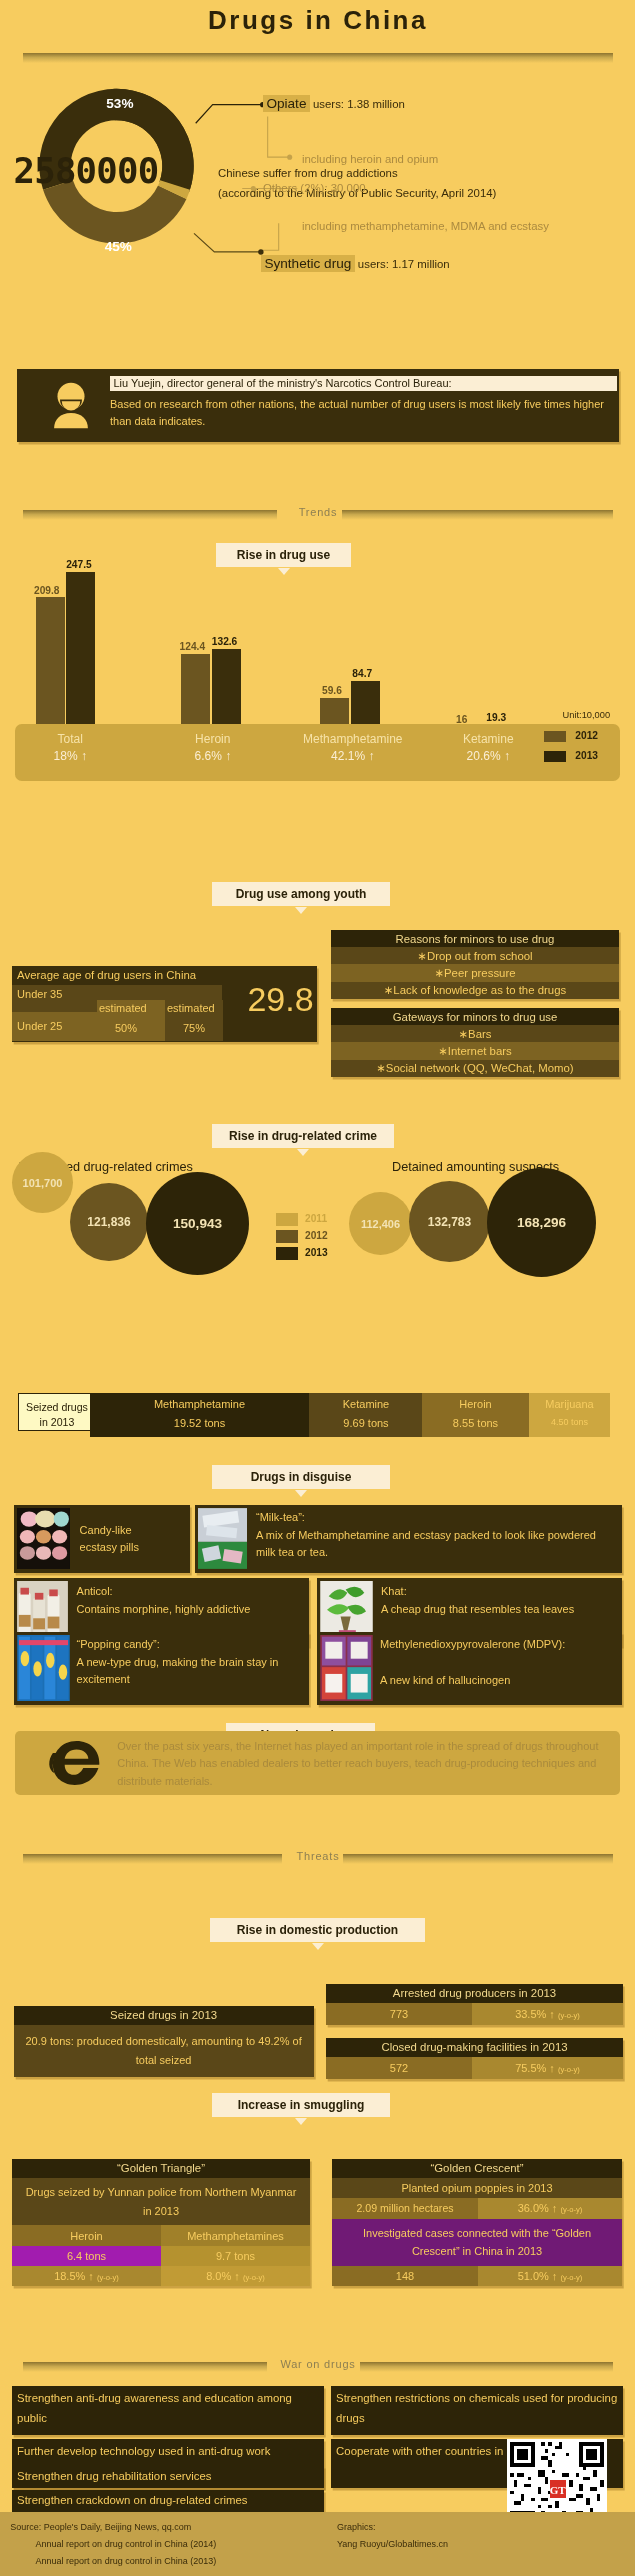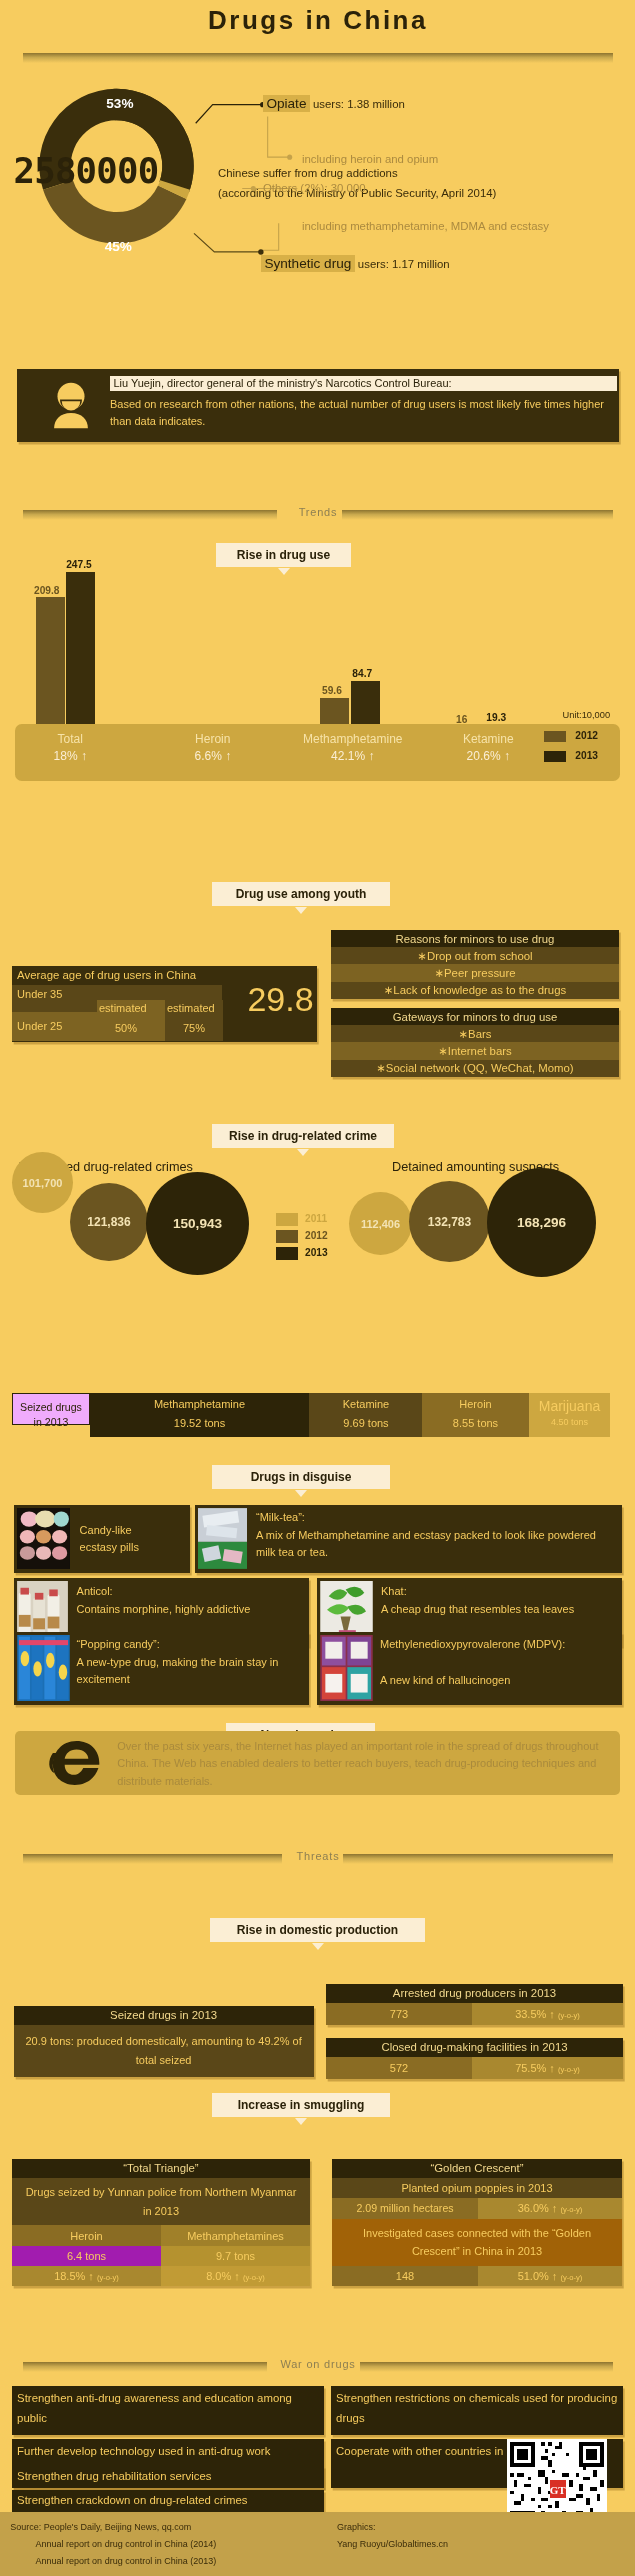--- a/index.html
+++ b/index.html
@@ -108,22 +108,22 @@
   .c11{ background:#cda740; color:#f3e3b4; }
   .c12{ background:#6b5520; color:#f3e3b4; }
   .c13{ background:#2d2408; color:#f3e3b4; }
   .sec-sub{ position:absolute; font-size:12.7px; color:#2b2209; }
 
   
   #seized-row{ left:12px; top:1393px; width:599px; height:44px; }
   #seized-row .cell{ position:absolute; top:0; height:44px; color:#f7cc5f; }
   #seized-row .cname{ position:absolute; top:5.1px; width:100%; text-align:center; font-size:11px;}
   #seized-row .cval{ position:absolute; top:24px; width:100%; text-align:center; font-size:11px;}
-  #seized-label{ position:absolute; left:0; top:0; width:78px; height:32px;
-     background:#f0abfc; border:1.7px solid #2d2408; box-sizing:border-box; }
+  #seized-label{ position:absolute; left:6px; top:0; width:78px; height:38px;
+     background:#fef9c3; border:1.7px solid #2d2408; box-sizing:border-box; }
   #seized-label div{ text-align:center; font-size:10.6px; color:#2b2209; }
 
   
   .dcard{ position:absolute; background:#3a2e0c; box-shadow:1.7px 2.5px 0 rgba(150,110,30,.45); }
   .dcard .thumb{ position:absolute; left:3.4px; top:3.4px; overflow:hidden; }
   .dcard .dtxt{ position:absolute; color:#f7cc5f; font-size:11px; line-height:1.55; }
 
   
   #ie-box{ left:15.3px; top:1731px; width:605px; height:64px; background:#cda740; border-radius:5.1px;}
   #ie-text{ position:absolute; left:102px; top:6.8px; width:492px; font-size:11px; color:#a98a3c; line-height:1.6;}
@@ -226,20 +226,26 @@
 
 <div class="abs" id="barchart">
 
   <div class="bar-col" style="left:20.4px; width:64px; height:178px;">
     <div class="bar y12" style="left:0;   height:141px;"></div>
     <div class="bar y13" style="left:30.5px; height:166px;"></div>
     <div class="bval d" style="left:-1.7px; bottom:142px;">209.8</div>
     <div class="bval" style="left:30.5px; bottom:168px;">247.5</div>
   </div>
 
+  <div class="bar-col" style="left:166px; width:64px; height:178px;">
+    <div class="bar y12" style="left:0;   height:84px;"></div>
+    <div class="bar y13" style="left:30.5px; height:89px;"></div>
+    <div class="bval d" style="left:-1.7px; bottom:86px;">124.4</div>
+    <div class="bval" style="left:30.5px; bottom:91px;">132.6</div>
+  </div>
 
   <div class="bar-col" style="left:305px; width:64px; height:178px;">
     <div class="bar y12" style="left:0;   height:40px;"></div>
     <div class="bar y13" style="left:30.5px; height:57px;"></div>
     <div class="bval d" style="left:1.7px; bottom:42px;">59.6</div>
     <div class="bval" style="left:32px; bottom:59px;">84.7</div>
   </div>
 
   <div class="bar-col" style="left:439px; width:64px; height:178px;">
     <div class="bar y12" style="left:0;   height:11px;"></div>
@@ -351,21 +357,21 @@
   </div>
   <div class="cell" style="left:297px; width:114px; background:#5a4718;">
     <div class="cname">Ketamine</div>
     <div class="cval">9.69 tons</div>
   </div>
   <div class="cell" style="left:410px; width:107px; background:#8a6c23;">
     <div class="cname">Heroin</div>
     <div class="cval">8.55 tons</div>
   </div>
   <div class="cell" style="left:517px; width:81px; background:#cda740;">
-    <div class="cname" style="font-size:14px;">Marijuana</div>
+    <div class="cname" style="font-size:11px;">Marijuana</div>
     <div class="cval" style="font-size:9px;">4.50 tons</div>
   </div>
 </div>
 
 <div class="abs tab" style="left:212px; top:1465px; width:178px;">
   <span>Drugs in disguise</span>
 </div>
 
 <div class="dcard" style="left:13.6px; top:1505px; width:176px; height:68px;">
   <div class="thumb" style="width:53px; height:61px; background:#111;">
@@ -524,21 +530,21 @@
       <span style="font-size:7.6px;">(y-o-y)</span>
     </div>
   </div>
 </div>
 
 <div class="abs tab" style="left:212px; top:2093px; width:178px;">
   <span>Increase in smuggling</span>
 </div>
 
 <div class="tbox" style="left:12px; top:2159px; width:298px;">
-  <div class="thd">“Total Triangle”</div>
+  <div class="thd">“Golden Triangle”</div>
   <div class="trow" style="background:#5a4718; padding:5.1px 12px; line-height:1.7;">Drugs seized by Yunnan police from Northern Myanmar in 2013</div>
   <div style="display:flex;">
     <div class="trow" style="background:#8a6c23; flex:1; padding:4.2px 0;">Heroin</div>
     <div class="trow" style="background:#a08029; flex:1; padding:4.2px 0;">Methamphetamines</div>
   </div>
   <div style="display:flex;">
     <div class="trow" style="background:#a21caf; flex:1; padding:4.2px 0;">6.4 tons</div>
     <div class="trow" style="background:#b5922f; flex:1; padding:4.2px 0;">9.7 tons</div>
   </div>
   <div style="display:flex;">
@@ -556,21 +562,21 @@
 <div class="tbox" style="left:332px; top:2159px; width:290px;">
   <div class="thd">“Golden Crescent”</div>
   <div class="trow" style="background:#5a4718; padding:4.2px 0;">Planted opium poppies in 2013</div>
   <div style="display:flex;">
     <div class="trow" style="background:#8a6c23; flex:0 0 146px; padding:4.2px 0; font-size:10.6px;">2.09 million hectares</div>
     <div class="trow" style="background:#a9882f; flex:1; padding:4.2px 0;">
       <span>36.0% ↑</span>
       <span style="font-size:7.6px;">(y-o-y)</span>
     </div>
   </div>
-  <div class="trow" style="background:#a16207; padding:5.1px 10.2px; line-height:1.7;">Investigated cases connected with the “Golden Crescent” in China in 2013</div>
+  <div class="trow" style="background:#701a75; padding:5.1px 10.2px; line-height:1.7;">Investigated cases connected with the “Golden Crescent” in China in 2013</div>
   <div style="display:flex;">
     <div class="trow" style="background:#8a6c23; flex:0 0 146px; padding:4.2px 0;">148</div>
     <div class="trow" style="background:#a9882f; flex:1; padding:4.2px 0;">
       <span>51.0% ↑</span>
       <span style="font-size:7.6px;">(y-o-y)</span>
     </div>
   </div>
 </div>
 
 <div class="abs banner" style="top:2362px;">

